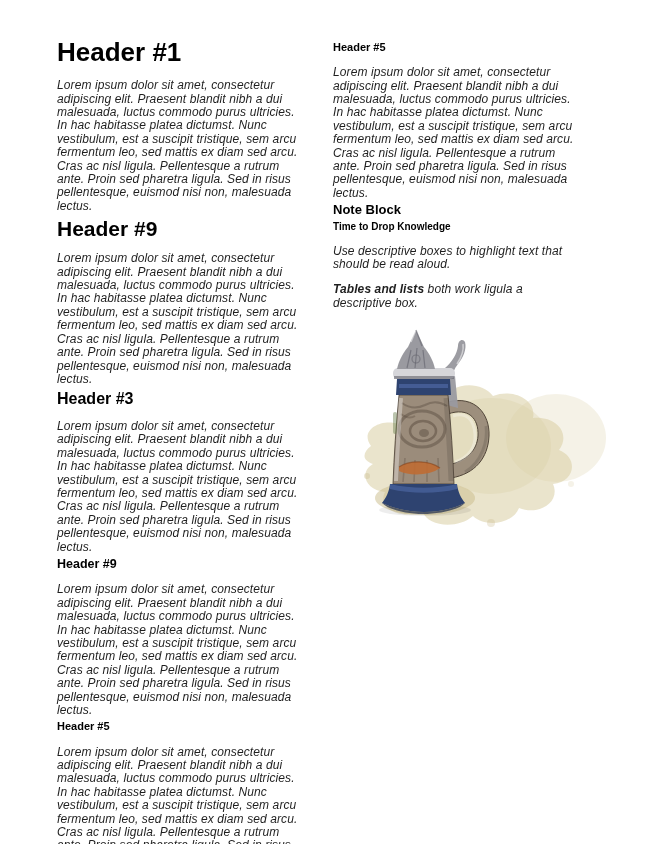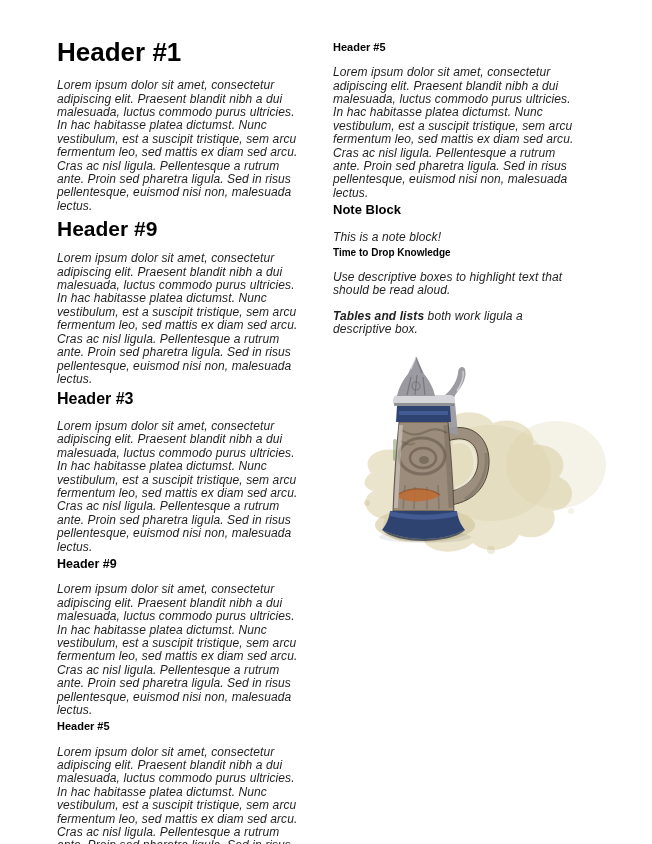--- a/index.html
+++ b/index.html
@@ -79,21 +79,20 @@
     </div>
 
     <div class="col">
       <section>
         <h5>Header #5</h5>
         <p class="body">Lorem ipsum dolor sit amet, consectetur adipiscing elit. Praesent blandit nibh a dui malesuada, luctus commodo purus ultricies. In hac habitasse platea dictumst. Nunc vestibulum, est a suscipit tristique, sem arcu fermentum leo, sed mattis ex diam sed arcu. Cras ac nisl ligula. Pellentesque a rutrum ante. Proin sed pharetra ligula. Sed in risus pellentesque, euismod nisi non, malesuada lectus.</p>
       </section>
 
       <div>
         <div class="note-title">Note Block</div>
-        <p class="body">This is a note block!</p>
       </div>
 
       <div>
         <div class="desc-title">Time to Drop Knowledge</div>
         <p class="body">Use descriptive boxes to highlight text that should be read aloud.</p>
         <p class="body"><span class="bold-lead">Tables and lists</span><span> both work ligula a descriptive box.</span></p>
       </div>
 
       <figure class="stein-figure">
         <svg width="292" height="212" viewBox="0 0 292 212">

